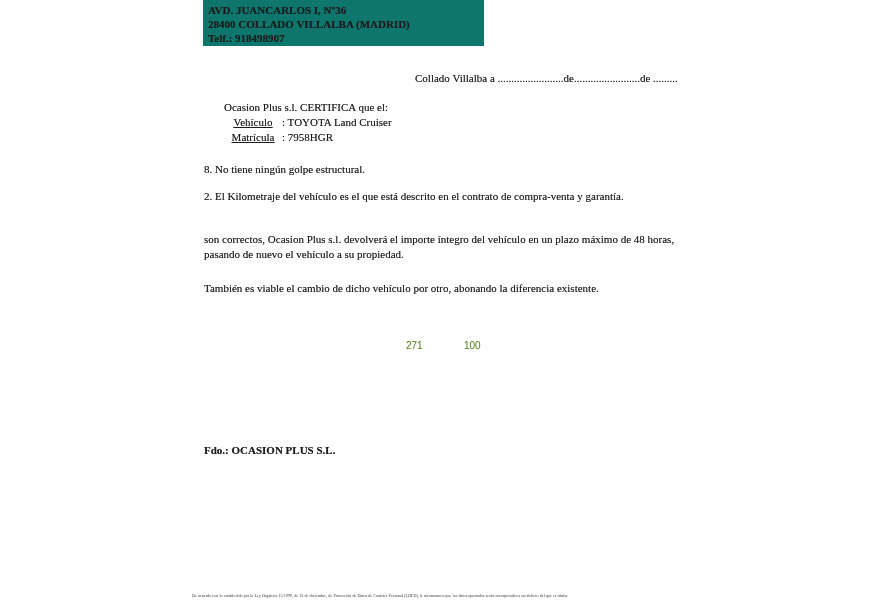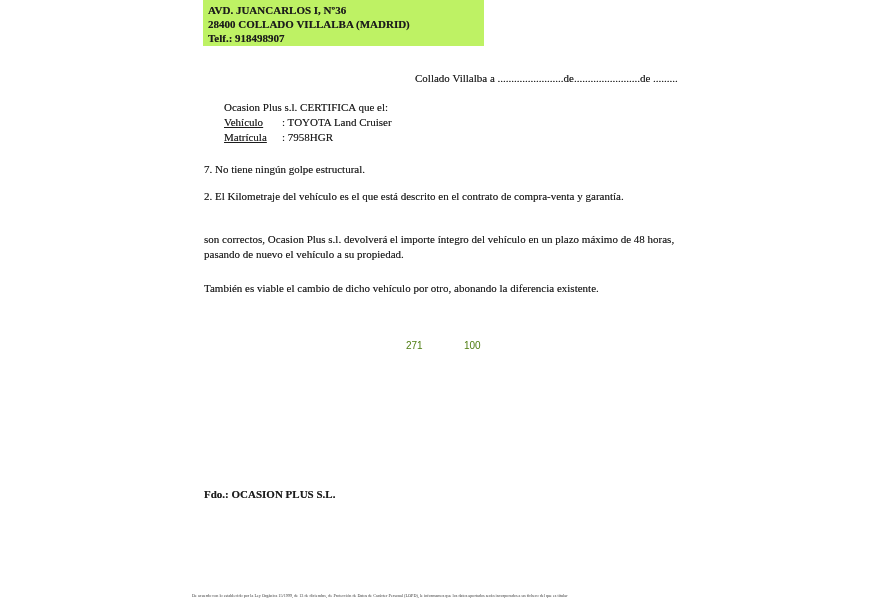--- a/index.html
+++ b/index.html
@@ -17,21 +17,21 @@
   .doc-text {
     color: #1c1c1c;
     font-size: 11px;
     text-shadow: 0 0 0.5px rgba(20,20,20,0.55);
     white-space: nowrap;
   }
   .header-block {
     position: absolute;
     left: 203px; top: 0;
     width: 281px; height: 46px;
-    background: #bef264;
+    background: #0f766e;
     padding: 3px 0 0 5px;
     box-sizing: border-box;
   }
   .header-block .hline {
     font-weight: bold;
     font-size: 11px;
     line-height: 14px;
   }
   .date-line {
     position: absolute;
@@ -41,20 +41,21 @@
   .cert-block {
     position: absolute;
     left: 204px; top: 100px;
     line-height: 15px;
     margin-left: 20px;
   }
   .field-label {
     display: inline-block;
     width: 58px;
     text-decoration: underline;
+    text-align: center;
   }
   .point-1 { position: absolute; left: 204px; top: 163px; }
   .point-2 { position: absolute; left: 204px; top: 190px; }
   .para { line-height: 15px; }
   .para-1 { position: absolute; left: 204px; top: 232px; }
   .para-2 { position: absolute; left: 204px; top: 281px; }
   .para-3 { position: absolute; left: 204px; top: 304px; }
   .overlay-number {
     position: absolute;
     font-family: "Liberation Sans", "DejaVu Sans", sans-serif;
@@ -62,21 +63,20 @@
     color: #4d7c0f;
     top: 340px;
   }
   .overlay-number.n1 { left: 406px; }
   .overlay-number.n2 { left: 464px; }
   .signature {
     position: absolute;
     left: 204px; top: 444px;
     font-weight: bold;
     font-size: 11px;
-    margin-top: 44px;
   }
   .footer-line {
     position: absolute;
     left: 192px; top: 588px;
     width: 500px; height: 10px;
     overflow: hidden;
   }
   .footer-line .tiny {
     display: inline-block;
     font-size: 10px;
@@ -102,21 +102,21 @@
   <div class="cert-block">
     <div class="doc-text">Ocasion Plus s.l. CERTIFICA que el:</div>
     <div class="doc-text">
       <span class="field-label">Vehículo</span><span>: TOYOTA Land Cruiser</span>
     </div>
     <div class="doc-text">
       <span class="field-label">Matrícula</span><span>: 7958HGR</span>
     </div>
   </div>
 
-  <div class="point-1 doc-text">7. No tiene ningún golpe estructural.</div>
+  <div class="point-1 doc-text">8. No tiene ningún golpe estructural.</div>
   <div class="point-2 doc-text">2. El Kilometraje del vehículo es el que está descrito en el contrato de compra-venta y garantía.</div>
 
   <div class="para para-1">
     <div class="doc-text">son correctos, Ocasion Plus s.l. devolverá el importe íntegro del vehículo en un plazo máximo de 48 horas,</div>
     <div class="doc-text">pasando de nuevo el vehículo a su propiedad.</div>
   </div>
 
   <div class="para para-2">
     <div class="doc-text">También es viable el cambio de dicho vehículo por otro, abonando la diferencia existente.</div>
   </div>

